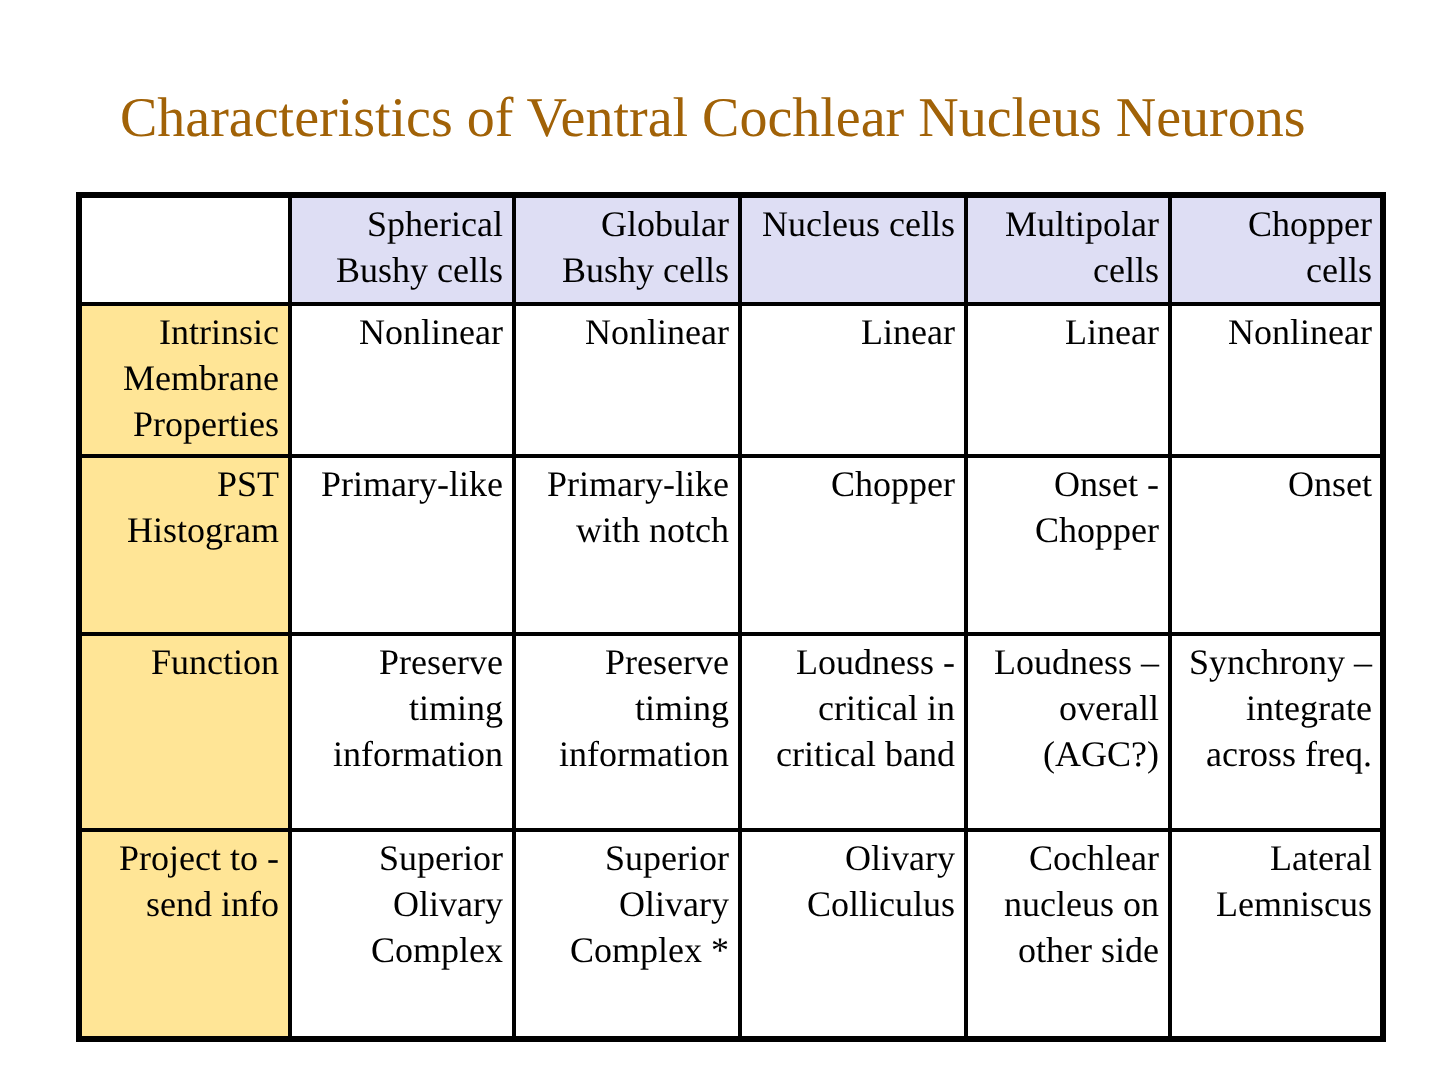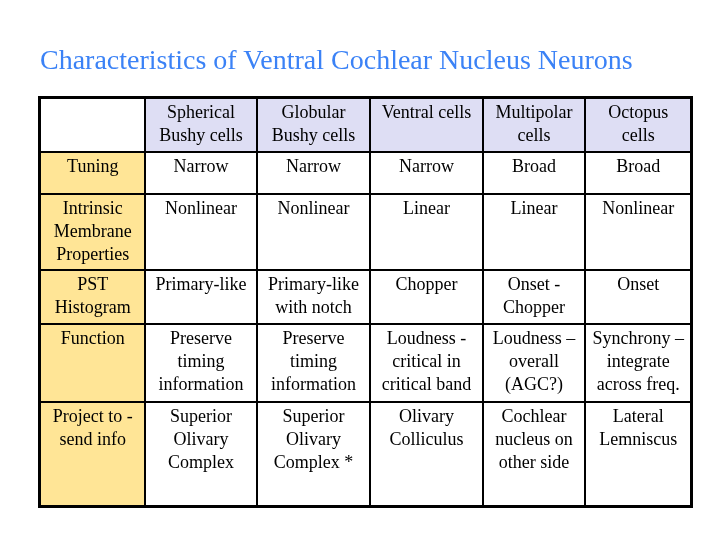--- a/index.html
+++ b/index.html
@@ -4,49 +4,49 @@
 <style>
   html,body { margin:0; padding:0; }
   body {
     width:720px; height:540px; background:#ffffff;
     font-family:"Liberation Serif", serif;
     -webkit-font-smoothing:antialiased;
   }
   .slide { position:relative; width:720px; height:540px; overflow:hidden; background:#ffffff; }
 
   .slide-title {
-    position:absolute; left:40px; top:44px;
-    font-size:28px; color:#3b82f6; white-space:nowrap;
+    position:absolute; left:60px; top:44px;
+    font-size:28px; color:#a16207; white-space:nowrap;
     letter-spacing:0px;
   }
 
   table.vcn-table {
     position:absolute; left:38px; top:96px;
     border-collapse:collapse; table-layout:fixed;
     width:652px;
     border:3px solid #000000;
   }
   .vcn-table th, .vcn-table td {
     border:2px solid #000000;
-    vertical-align:top; text-align:center;
+    vertical-align:top; text-align:right;
     padding:2px 4px 2px 5px;
     font-size:18px; line-height:1.3; font-weight:normal;
     color:#000000;
     overflow:hidden;
   }
   .corner-cell   { background:#ffffff; }
   .col-head      { background:#dedef4; }
   .row-head      { background:#ffe596; }
   td.data-cell   { background:#ffffff; }
 
   tr.r-head    { height:54px; }
   tr.r-tuning  { height:42px; }
   tr.r-intr    { height:71px; }
-  tr.r-pst     { height:54px; }
-  tr.r-func    { height:78px;font-family:Liberation Serif, serif; }
+  tr.r-pst     { height:89px; }
+  tr.r-func    { height:98px;font-family:Liberation Serif, serif; }
   tr.r-proj    { height:105px; }
 </style>
 </head>
 <body>
 
 <div class="slide">
 
   <div class="slide-title">Characteristics of Ventral Cochlear Nucleus Neurons</div>
 
   <table class="vcn-table">
@@ -56,34 +56,26 @@
       <col style="width:113px">
       <col style="width:113px">
       <col style="width:102px">
       <col style="width:107px">
     </colgroup>
     <thead>
       <tr class="r-head">
         <th class="corner-cell"></th>
         <th class="col-head">Spherical Bushy cells</th>
         <th class="col-head">Globular Bushy cells</th>
-        <th class="col-head">Ventral cells</th>
+        <th class="col-head">Nucleus cells</th>
         <th class="col-head">Multipolar cells</th>
-        <th class="col-head">Octopus cells</th>
+        <th class="col-head">Chopper cells</th>
       </tr>
     </thead>
     <tbody>
-      <tr class="r-tuning">
-        <th class="row-head">Tuning</th>
-        <td class="data-cell">Narrow</td>
-        <td class="data-cell">Narrow</td>
-        <td class="data-cell">Narrow</td>
-        <td class="data-cell">Broad</td>
-        <td class="data-cell">Broad</td>
-      </tr>
       <tr class="r-intr">
         <th class="row-head">Intrinsic Membrane Properties</th>
         <td class="data-cell">Nonlinear</td>
         <td class="data-cell">Nonlinear</td>
         <td class="data-cell">Linear</td>
         <td class="data-cell">Linear</td>
         <td class="data-cell">Nonlinear</td>
       </tr>
       <tr class="r-pst">
         <th class="row-head">PST Histogram</th>

